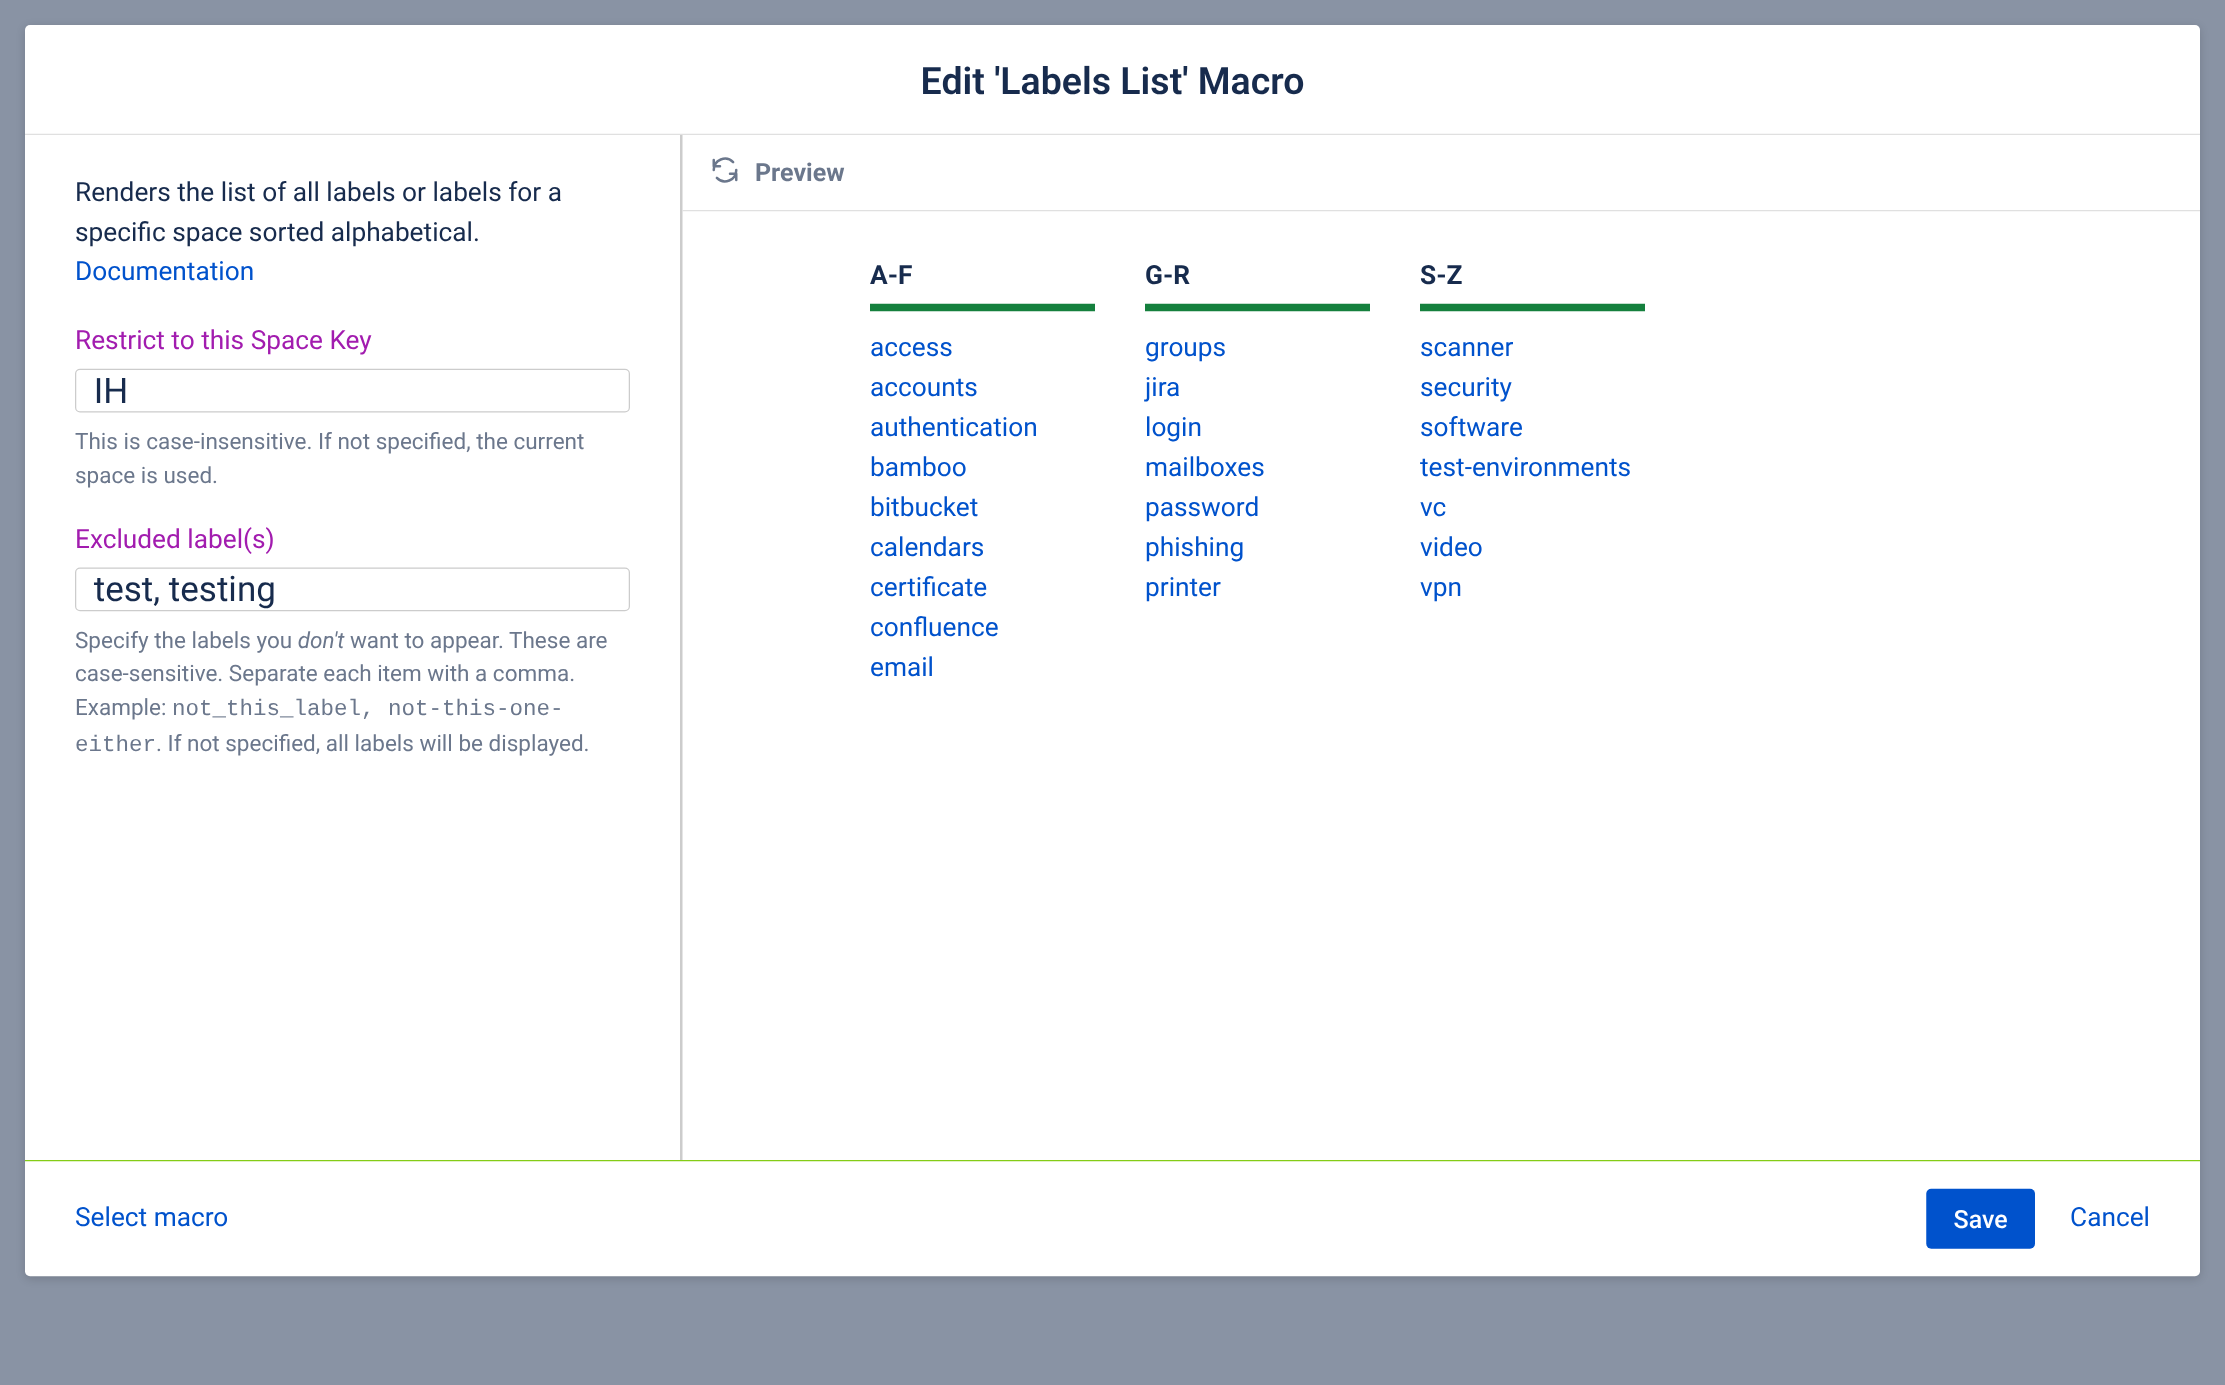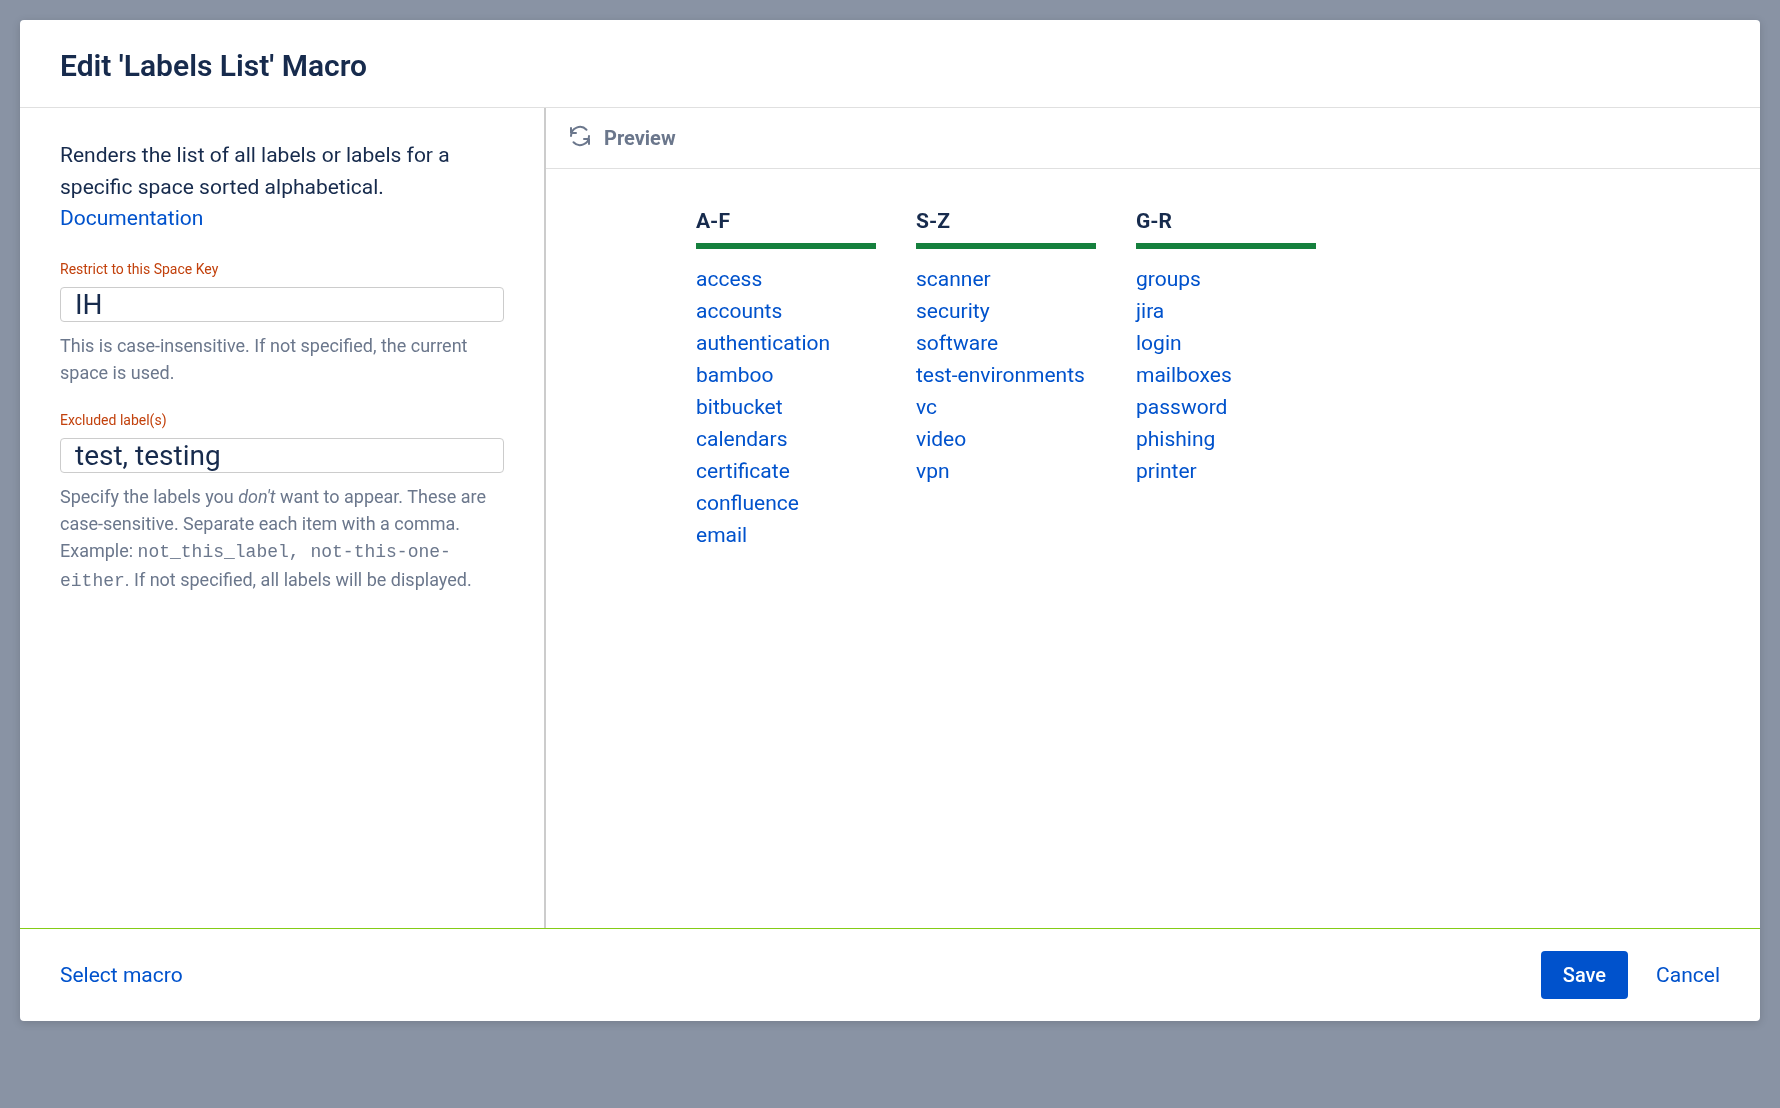--- a/index.html
+++ b/index.html
@@ -13,20 +13,21 @@
       border-radius: 4px;
       width: 100%;
       max-width: 1740px;
       margin: 0 auto;
       box-shadow: 0 2px 8px rgba(0,0,0,0.15);
       overflow: hidden;
     }
     .dialog-header {
       padding: 28px 40px 24px 40px;
       border-bottom: 1px solid #e0e0e0;
+      text-align: center;
     }
     .dialog-title {
       font-size: 30px;
       font-weight: 600;
       color: #172b4d;
     }
     .dialog-body {
       display: flex;
       min-height: 820px;
     }
@@ -42,22 +43,22 @@
       margin-bottom: 26px;
     }
     .description a {
       color: #0052cc;
       text-decoration: none;
     }
     .field-group {
       margin-bottom: 26px;
     }
     .field-label {
-      font-size: 14px;
-      color: #c2410c;
+      font-size: 21px;
+      color: #a21caf;
       display: block;
       margin-bottom: 10px;
     }
     .text-input {
       width: 100%;
       padding: 0 14px;
       font-size: 28px;
       border: 1px solid #ccc;
       border-radius: 4px;
       color: #172b4d;
@@ -207,43 +208,43 @@
               <li><a href="#" class="label-link">authentication</a></li>
               <li><a href="#" class="label-link">bamboo</a></li>
               <li><a href="#" class="label-link">bitbucket</a></li>
               <li><a href="#" class="label-link">calendars</a></li>
               <li><a href="#" class="label-link">certificate</a></li>
               <li><a href="#" class="label-link">confluence</a></li>
               <li><a href="#" class="label-link">email</a></li>
             </ul>
           </div>
           <div class="label-column">
+            <div class="column-header">G-R</div>
+            <ul class="label-list">
+              <li><a href="#" class="label-link">groups</a></li>
+              <li><a href="#" class="label-link">jira</a></li>
+              <li><a href="#" class="label-link">login</a></li>
+              <li><a href="#" class="label-link">mailboxes</a></li>
+              <li><a href="#" class="label-link">password</a></li>
+              <li><a href="#" class="label-link">phishing</a></li>
+              <li><a href="#" class="label-link">printer</a></li>
+            </ul>
+          </div>
+          <div class="label-column">
             <div class="column-header">S-Z</div>
             <ul class="label-list">
               <li><a href="#" class="label-link">scanner</a></li>
               <li><a href="#" class="label-link">security</a></li>
               <li><a href="#" class="label-link">software</a></li>
               <li><a href="#" class="label-link">test-environments</a></li>
               <li><a href="#" class="label-link">vc</a></li>
               <li><a href="#" class="label-link">video</a></li>
               <li><a href="#" class="label-link">vpn</a></li>
             </ul>
           </div>
-          <div class="label-column">
-            <div class="column-header">G-R</div>
-            <ul class="label-list">
-              <li><a href="#" class="label-link">groups</a></li>
-              <li><a href="#" class="label-link">jira</a></li>
-              <li><a href="#" class="label-link">login</a></li>
-              <li><a href="#" class="label-link">mailboxes</a></li>
-              <li><a href="#" class="label-link">password</a></li>
-              <li><a href="#" class="label-link">phishing</a></li>
-              <li><a href="#" class="label-link">printer</a></li>
-            </ul>
-          </div>
         </div>
     </div>
 
   </div>
 
   <div class="dialog-footer">
     <button class="link-button">Select macro</button>
     <div class="footer-actions">
       <button class="primary-button">Save</button>
       <button class="link-button">Cancel</button>

